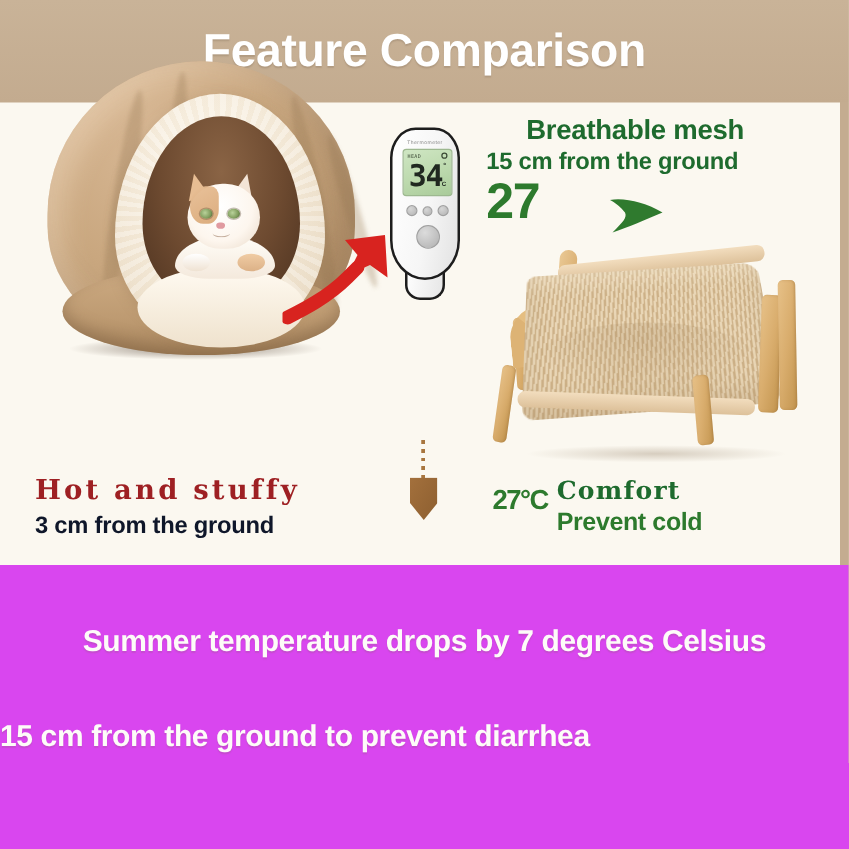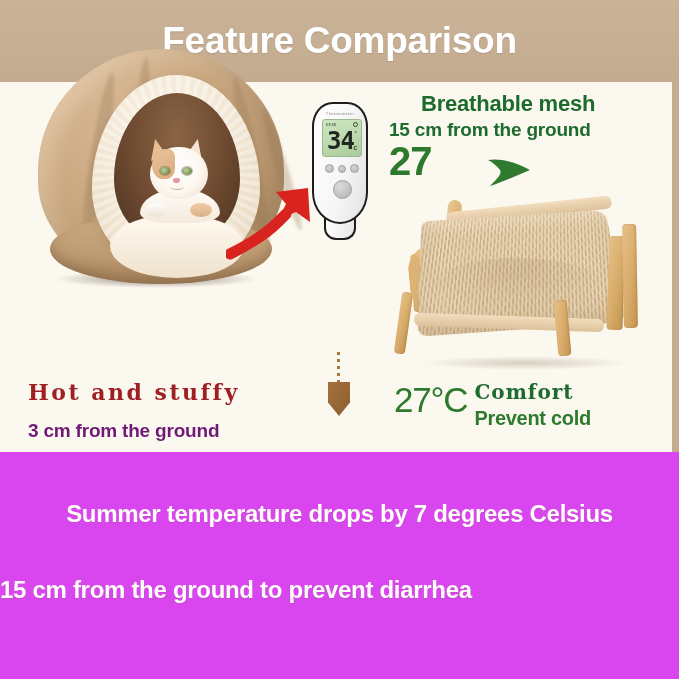--- a/index.html
+++ b/index.html
@@ -282,29 +282,29 @@
   }
 
   
   .hot-text{ position:absolute; left:28px; top:378px; width:300px; text-align:left; }
   .hot-l1{
     font-family:"DejaVu Serif", serif;
     font-size:22px; font-weight:700; color:#9e2023; letter-spacing:2.5px;
     line-height:28px;
   }
   .hot-l2{
-    font-size:19px; font-weight:700; color:#701a75; line-height:26px;
-    letter-spacing:-.2px; margin-top:12px;
+    font-size:19px; font-weight:700; color:#0f172a; line-height:26px;
+    letter-spacing:-.2px; margin-top:2px;
   }
 
   
   .comfort-block{ position:absolute; left:394px; top:378px; width:278px;
     display:flex; align-items:flex-start; }
   .c-temp{
-    font-size:35px; font-weight:400; color:#2d7a2d; line-height:44px;
+    font-size:22px; font-weight:700; color:#2d7a2d; line-height:44px;
     letter-spacing:-1.2px; white-space:nowrap;
   }
   .c-right{ margin-left:7px; padding-top:2px; }
   .c-l1{
     font-family:"DejaVu Serif", serif;
     font-size:20px; font-weight:700; color:#1e6b2e; line-height:25px;
     letter-spacing:1px;
   }
   .c-l2{
     font-size:20px; font-weight:700; color:#2d7a2d; line-height:27px;

